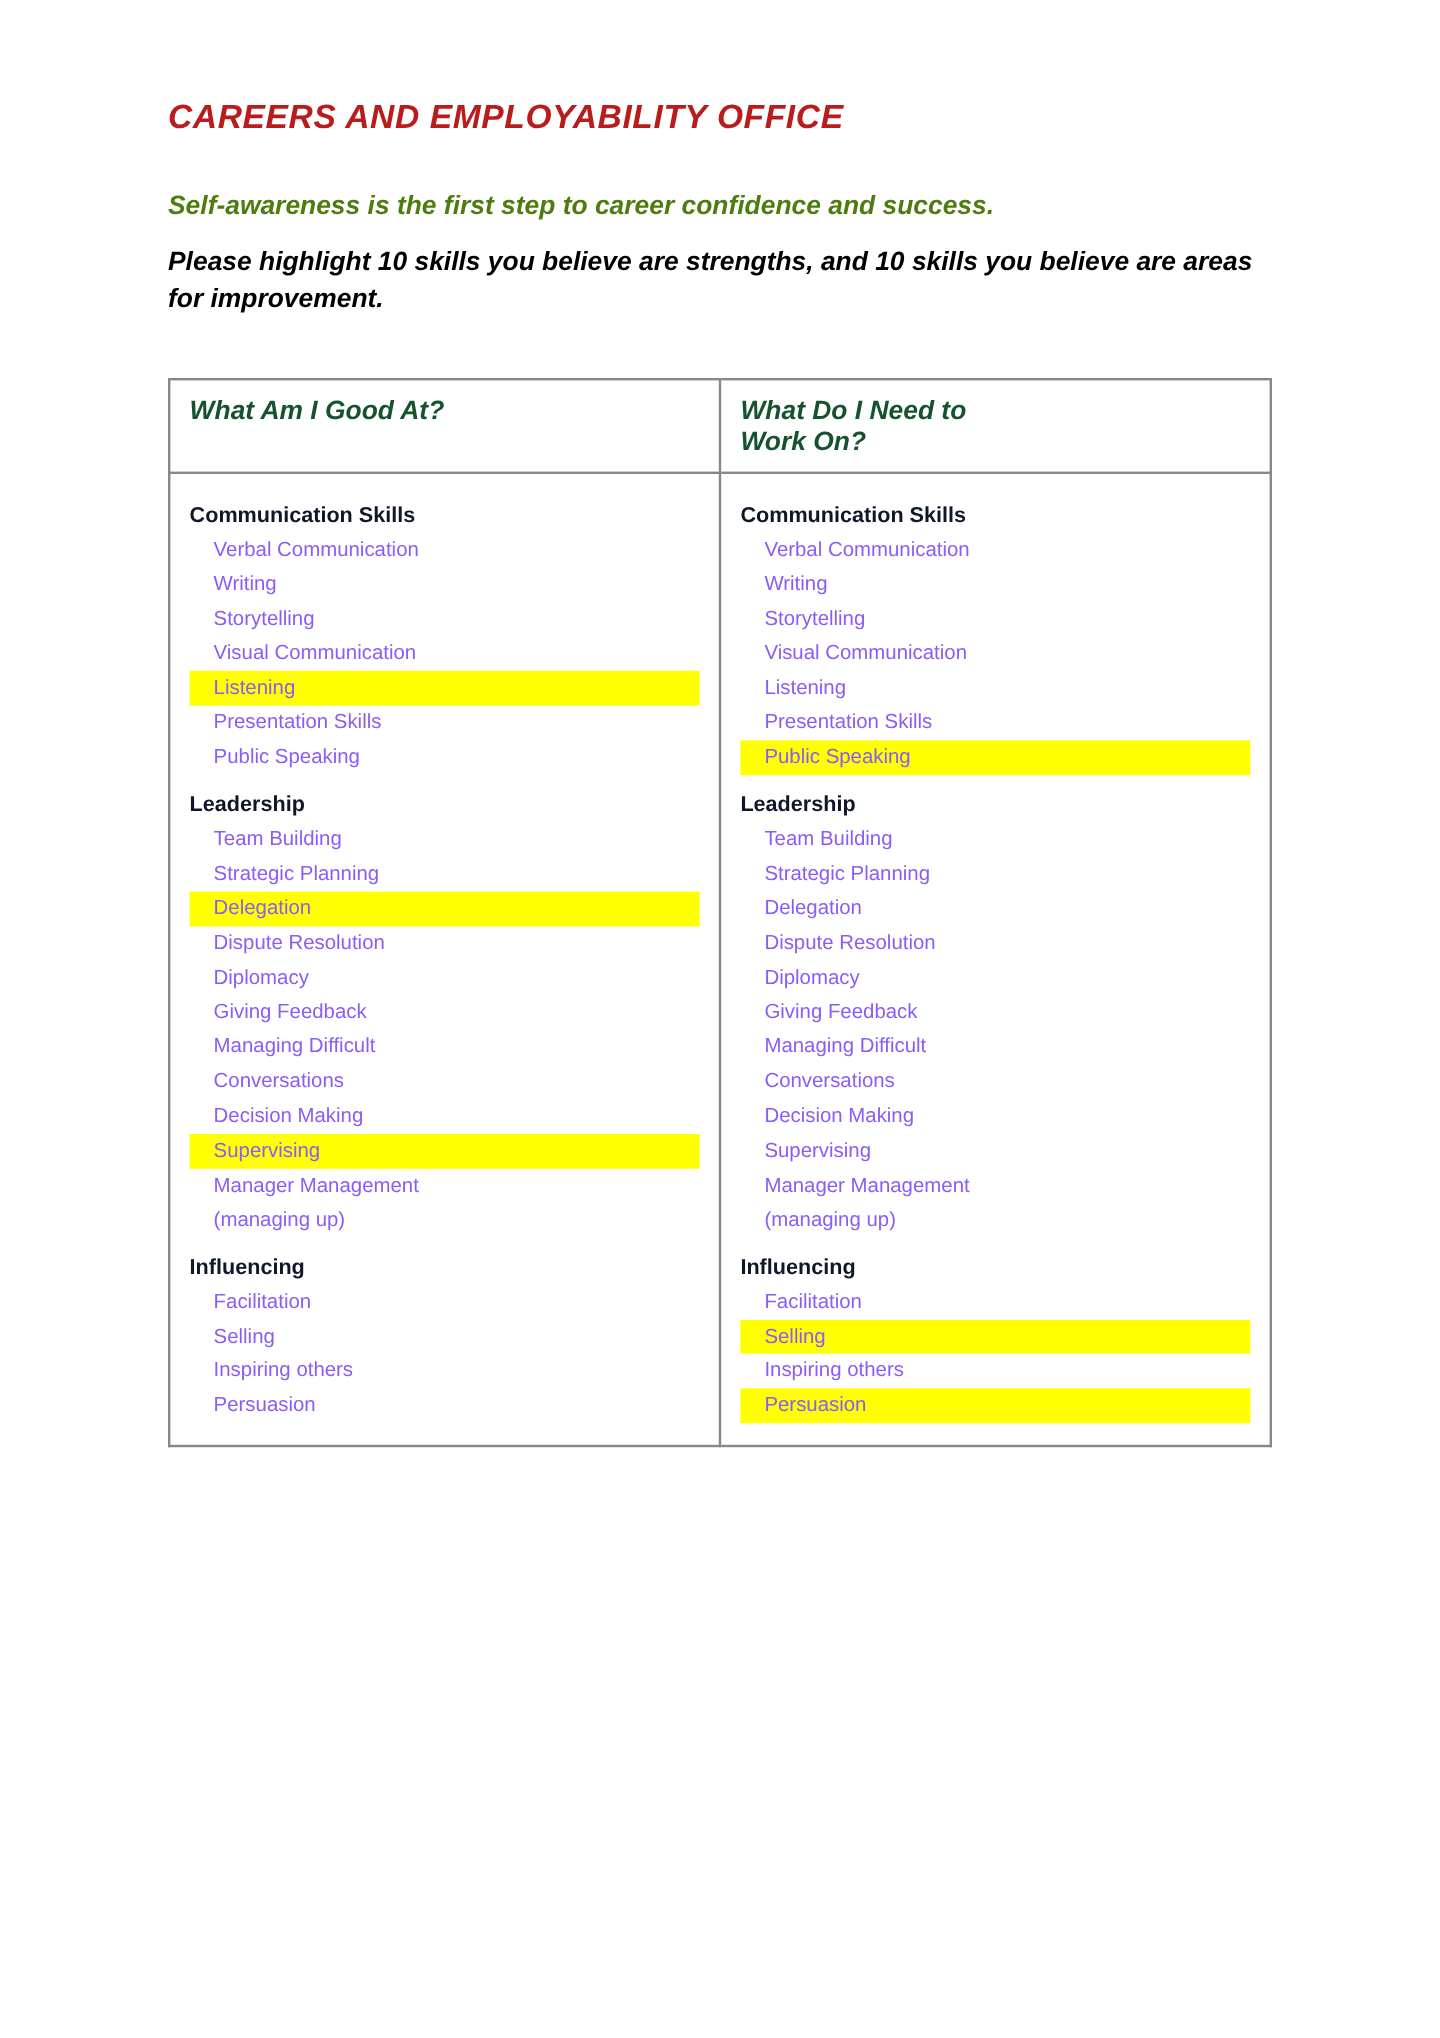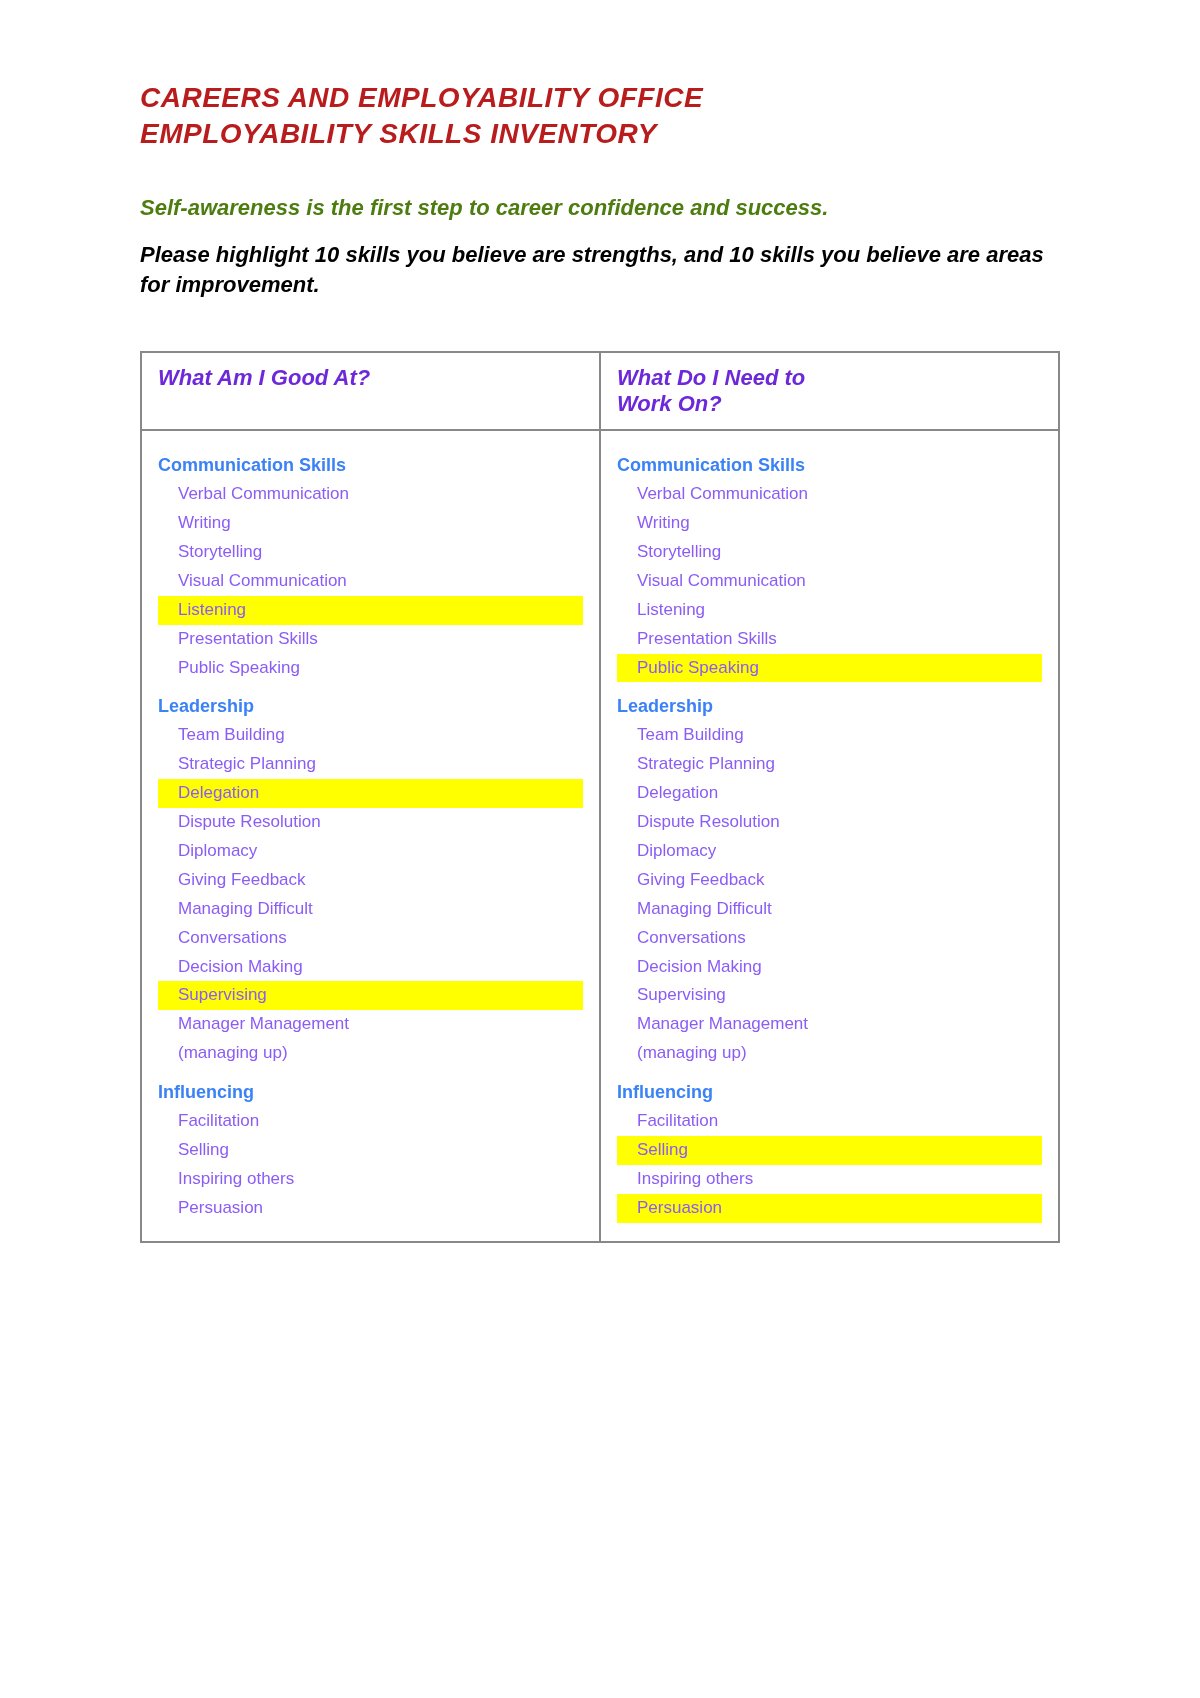--- a/index.html
+++ b/index.html
@@ -44,35 +44,35 @@
       border-collapse: collapse;
       border: 2px solid #888;
     }
     .skills-table th {
       border: 2px solid #888;
       padding: 12px 16px;
       text-align: left;
       font-size: 22px;
       font-weight: 900;
       font-style: italic;
-      color: #6d28d9;
+      color: #14532d;
       vertical-align: top;
       width: 50%;
     }
     .skills-table td {
       border: 2px solid #888;
       padding: 10px 16px;
       vertical-align: top;
       font-size: 17px;
       width: 50%;
     }
     .category-header {
       font-weight: 900;
       font-size: 18px;
-      color: #3b82f6;
+      color: #0f172a;
       margin-top: 14px;
       margin-bottom: 4px;
       display: block;
     }
     .skill-item {
       display: block;
       padding-left: 20px;
       line-height: 1.7;
       color: #8b5cf6;
       font-size: 17px;
@@ -82,21 +82,20 @@
     }
     .category-group {
       margin-bottom: 8px;
     }
   </style>
 </head>
 <body>
 
 <div class="page-header">
   <div class="title-line1">CAREERS AND EMPLOYABILITY OFFICE</div>
-  <div class="title-line2">EMPLOYABILITY SKILLS INVENTORY</div>
 </div>
 
 <div class="intro-block">
   <div class="intro-line1">Self-awareness is the first step to career confidence and success.</div>
   <div class="intro-line2">Please highlight 10 skills you believe are strengths, and 10 skills you believe are areas for improvement.</div>
 </div>
 
 <table class="skills-table">
   <thead>
     <tr>

